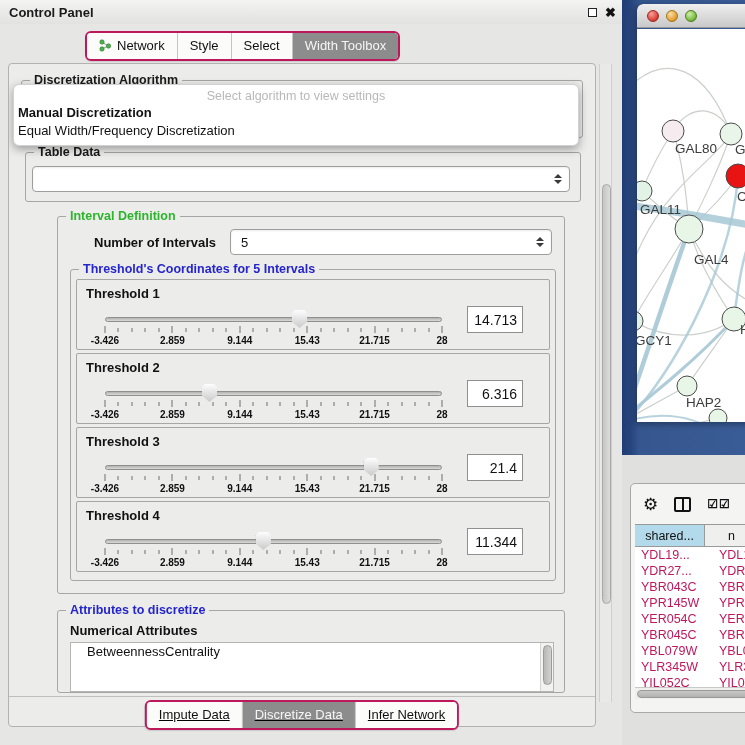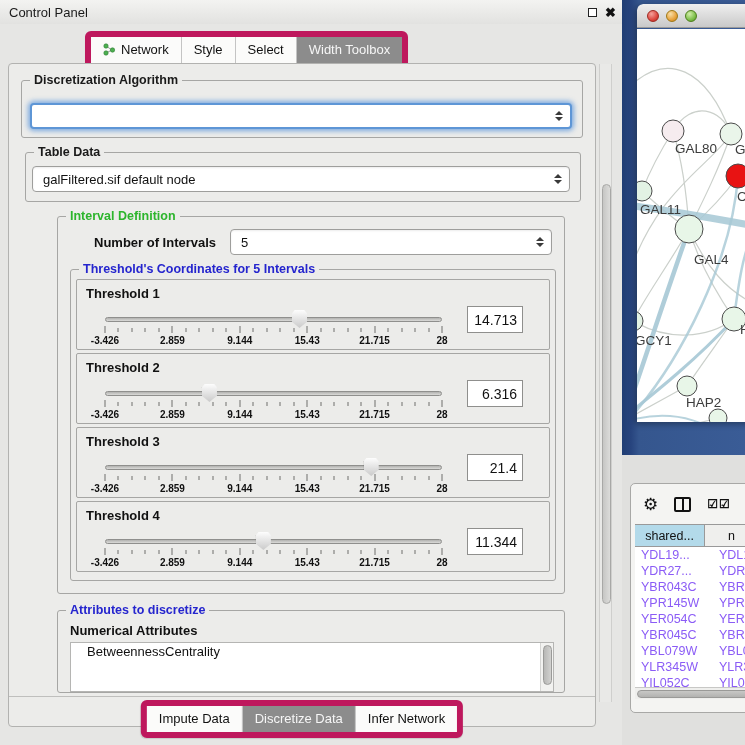--- a/index.html
+++ b/index.html
@@ -2,38 +2,38 @@
 <html><head>
 <meta charset="utf-8">
 <style>
   html,body{margin:0;padding:0;}
   body{width:745px;height:745px;overflow:hidden;font-family:"Liberation Sans",sans-serif;background:#E6E6E4;position:relative;-webkit-font-smoothing:antialiased;}
   *{box-sizing:border-box;}
 
   
   .cpanel{position:absolute;left:0;top:0;width:622px;height:745px;background:#E6E6E4;}
   .titlebar{position:absolute;left:0;top:0;right:0;height:24px;background:linear-gradient(#F3F3F1,#E2E2E0);display:flex;align-items:center;}
-  .titlebar .ttl{font-size:13px;color:#1A1A1A;padding-left:9px;}
+  .titlebar .ttl{font-size:13px;color:#1A1A1A;padding-left:9px;font-weight:bold;}
   .tb-icons{position:absolute;right:6px;top:0;height:24px;display:flex;align-items:center;gap:8px;}
   .float-ico{width:9px;height:9px;border:1.5px solid #222;background:#fff;}
   .close-ico{font-size:13px;font-weight:bold;color:#111;line-height:1;}
 
   
-  .tabstrip{display:inline-flex;border:6px solid #be185d;border-radius:6px;overflow:hidden;background:#FBFBFA;box-shadow:0 1px 1px rgba(0,0,0,.12);}
+  .tabstrip{display:inline-flex;border:2px solid #be185d;border-radius:6px;overflow:hidden;background:#FBFBFA;box-shadow:0 1px 1px rgba(0,0,0,.12);}
   .tabstrip .tab{padding:5px 12px 6px;font-size:13px;color:#111;display:flex;align-items:center;gap:5px;border-right:1px solid #C4C4C4;background:#FBFBFA;white-space:nowrap;cursor:default;}
   .tabstrip .tab:last-child{border-right:none;}
   .tabstrip .tab.sel{background:#8C8C8C;color:#F6F6F6;}
   .toptabs{position:absolute;left:85px;top:31px;}
   .bottabs{position:absolute;left:50%;transform:translateX(-50%);top:0;}
 
   
   .wrap{position:absolute;left:8px;top:63px;width:588px;height:664px;background:#ECECEA;border:1px solid #B2B2B0;border-radius:4px;}
   .inner{position:absolute;left:0;top:0;right:0;bottom:30px;overflow:hidden;padding:10px 6px 0 6px;}
   .botstrip{position:absolute;left:0;right:0;bottom:0;height:30px;border-top:1px solid #BFBFBD;}
-  .botstrip .bottabs{top:3px;}
+  .botstrip .bottabs{top:3px;text-decoration:underline;}
 
   
   .gbox{border:1px solid #A6A6A4;border-radius:3px;position:relative;}
   .gtitle{position:absolute;top:-8px;left:8px;background:#ECECEA;padding:0 4px;font-size:12.5px;font-weight:bold;color:#1A1A1A;white-space:nowrap;}
   .gtitle.green{color:#2DB52D;}
   .gtitle.blue{color:#2525CE;}
 
   
   .combo{height:26px;background:#FFFFFF;border:1px solid #9E9E9C;border-radius:4px;display:flex;align-items:center;font-size:13px;color:#111;padding-left:10px;position:relative;box-shadow:inset 0 1px 2px rgba(0,0,0,.08);}
   .combo .spin{position:absolute;right:7px;top:50%;transform:translateY(-50%);display:flex;flex-direction:column;gap:2px;}
@@ -103,21 +103,21 @@
   .splitico{width:17px;height:15px;border:2px solid #111;border-radius:2px;position:relative;background:#F4F4F2;}
   .splitico:after{content:"";position:absolute;left:50%;top:0;bottom:0;width:2px;background:#111;transform:translateX(-1px);}
   .checks{font-size:12px;color:#111;letter-spacing:1px;font-weight:bold;}
   .ttable{margin-left:4px;border-top:1px solid #999;}
   .thead{display:flex;height:22px;border-bottom:1px solid #999;}
   .thcell{font-size:12.5px;color:#111;display:flex;align-items:center;justify-content:center;border-right:1px solid #999;}
   .thcell.c1{width:78px;background:#B3DAEA;}
   .thcell.c2{width:60px;background:#EFEFED;}
   .trows{background:#fff;height:140px;overflow:hidden;}
   .trow{display:flex;height:16px;}
-  .tcell{font-size:12.5px;color:#8b5cf6;line-height:16px;white-space:nowrap;overflow:hidden;}
+  .tcell{font-size:12.5px;color:#be185d;line-height:16px;white-space:nowrap;overflow:hidden;}
   .tcell.c1{width:78px;padding-left:6px;}
   .tcell.c2{padding-left:6px;}
   .hscroll{height:12px;background:#EFEFED;border-top:1px solid #C8C8C6;position:relative;}
   .hscroll .hthumb{position:absolute;left:2px;top:1.5px;height:8px;width:112px;background:linear-gradient(#C8C8C6,#B2B2B0);border:1px solid #9A9A98;border-radius:4px;}
 
   svg text{font-family:"Liberation Sans",sans-serif;}
 </style>
 </head>
 <body>
 
@@ -162,21 +162,20 @@
           <span class="spin">
               <i class="up"></i>
               <i class="dn"></i>
             </span>
         </div>
       </div>
 
       <div class="gbox tdata-group">
         <span class="gtitle">Table Data</span>
         <div class="combo">
-          <span>galFiltered.sif default node</span>
           <span class="spin">
               <i class="up"></i>
               <i class="dn"></i>
             </span>
         </div>
       </div>
 
       <div class="gbox interval-group">
         <span class="gtitle green">Interval Definition</span>
         <div class="numrow">
@@ -379,20 +378,27 @@
         <span class="gtitle blue">Attributes to discretize</span>
         <div class="attr-sub">Numerical Attributes</div>
         <div class="attr-list" id="attrlist">
             <div class="item">BetweennessCentrality</div>
             <div class="vscroll-s">
               <div class="vthumb"></div>
             </div>
         </div>
       </div>
 
+      <div class="popup">
+        <div class="ph">Select algorithm to view settings</div>
+        <div id="popupopts">
+            <div class="opt sel">Manual Discretization</div>
+            <div class="opt">Equal Width/Frequency Discretization</div>
+          </div>
+      </div>
     </div>
 
     <div class="botstrip">
       <div class="bottabs tabstrip" id="bottabs">
           <div class="tab">
             <span>Impute Data</span>
           </div>
           <div class="tab sel">
             <span>Discretize Data</span>
           </div>

